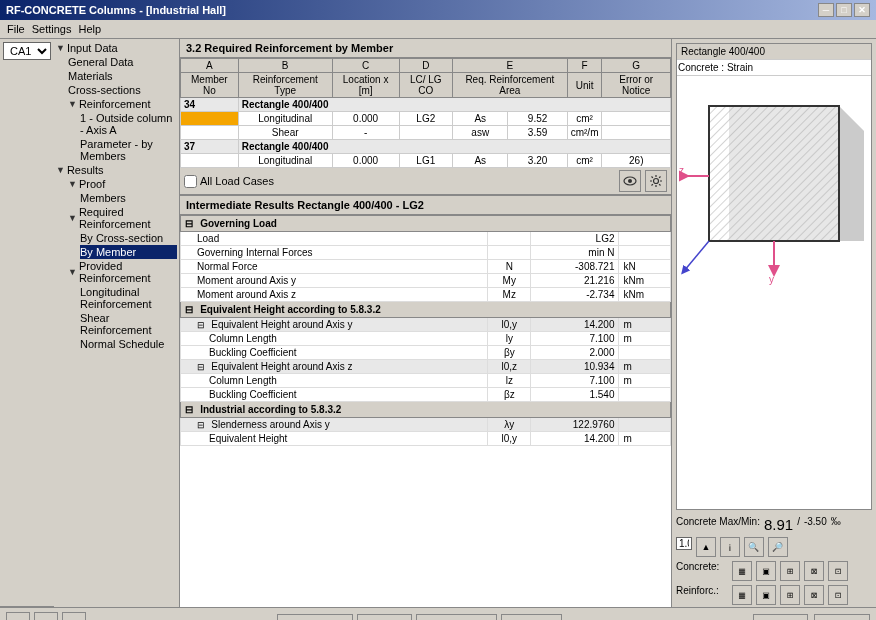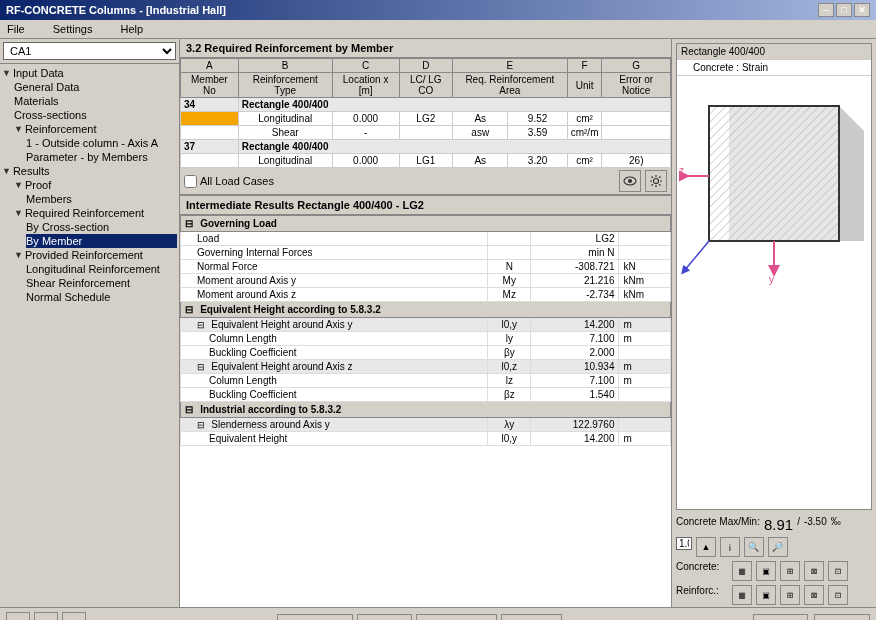--- a/index.html
+++ b/index.html
@@ -23,37 +23,37 @@
       font-size: 9px;
       display: flex; align-items: center; justify-content: center;
       cursor: pointer;
     }
 
     .menu-bar {
       background: #d4d0c8;
       border-bottom: 1px solid #888;
       padding: 2px 4px;
       display: flex;
-      gap: 22px;
+      gap: 1px;
       font-size: 11px;
     }
     .menu-item { cursor: pointer; padding: 1px 3px; }
 
     .main-container {
       display: flex;
       height: calc(620px - 52px);
     }
 
     
     .left-panel {
       width: 180px;
       background: #d4d0c8;
       border-right: 1px solid #888;
       display: flex;
-      flex-direction: column;
+      flex-direction: row;
     }
     .ca-selector {
       padding: 3px;
       border-bottom: 1px solid #888;
     }
     .ca-select {
       width: 100%;
       background: white;
       border: 1px solid #666;
       padding: 1px 2px;
@@ -202,21 +202,21 @@
       overflow: hidden;
     }
     .graphic-label {
       font-size: 10px;
       padding: 2px 4px;
       background: #d4d0c8;
       border-bottom: 1px solid #ccc;
     }
     .concrete-info {
       font-size: 10px;
-      padding: 2px 16px;
+      padding: 2px 1px;
       border-bottom: 1px solid #ccc;
     }
     .minmax-row {
       display: flex;
       align-items: flex-start;
       gap: 4px;
       padding: 2px 4px;
     }
     .icon-btn-sm {
       width: 20px; height: 20px;

